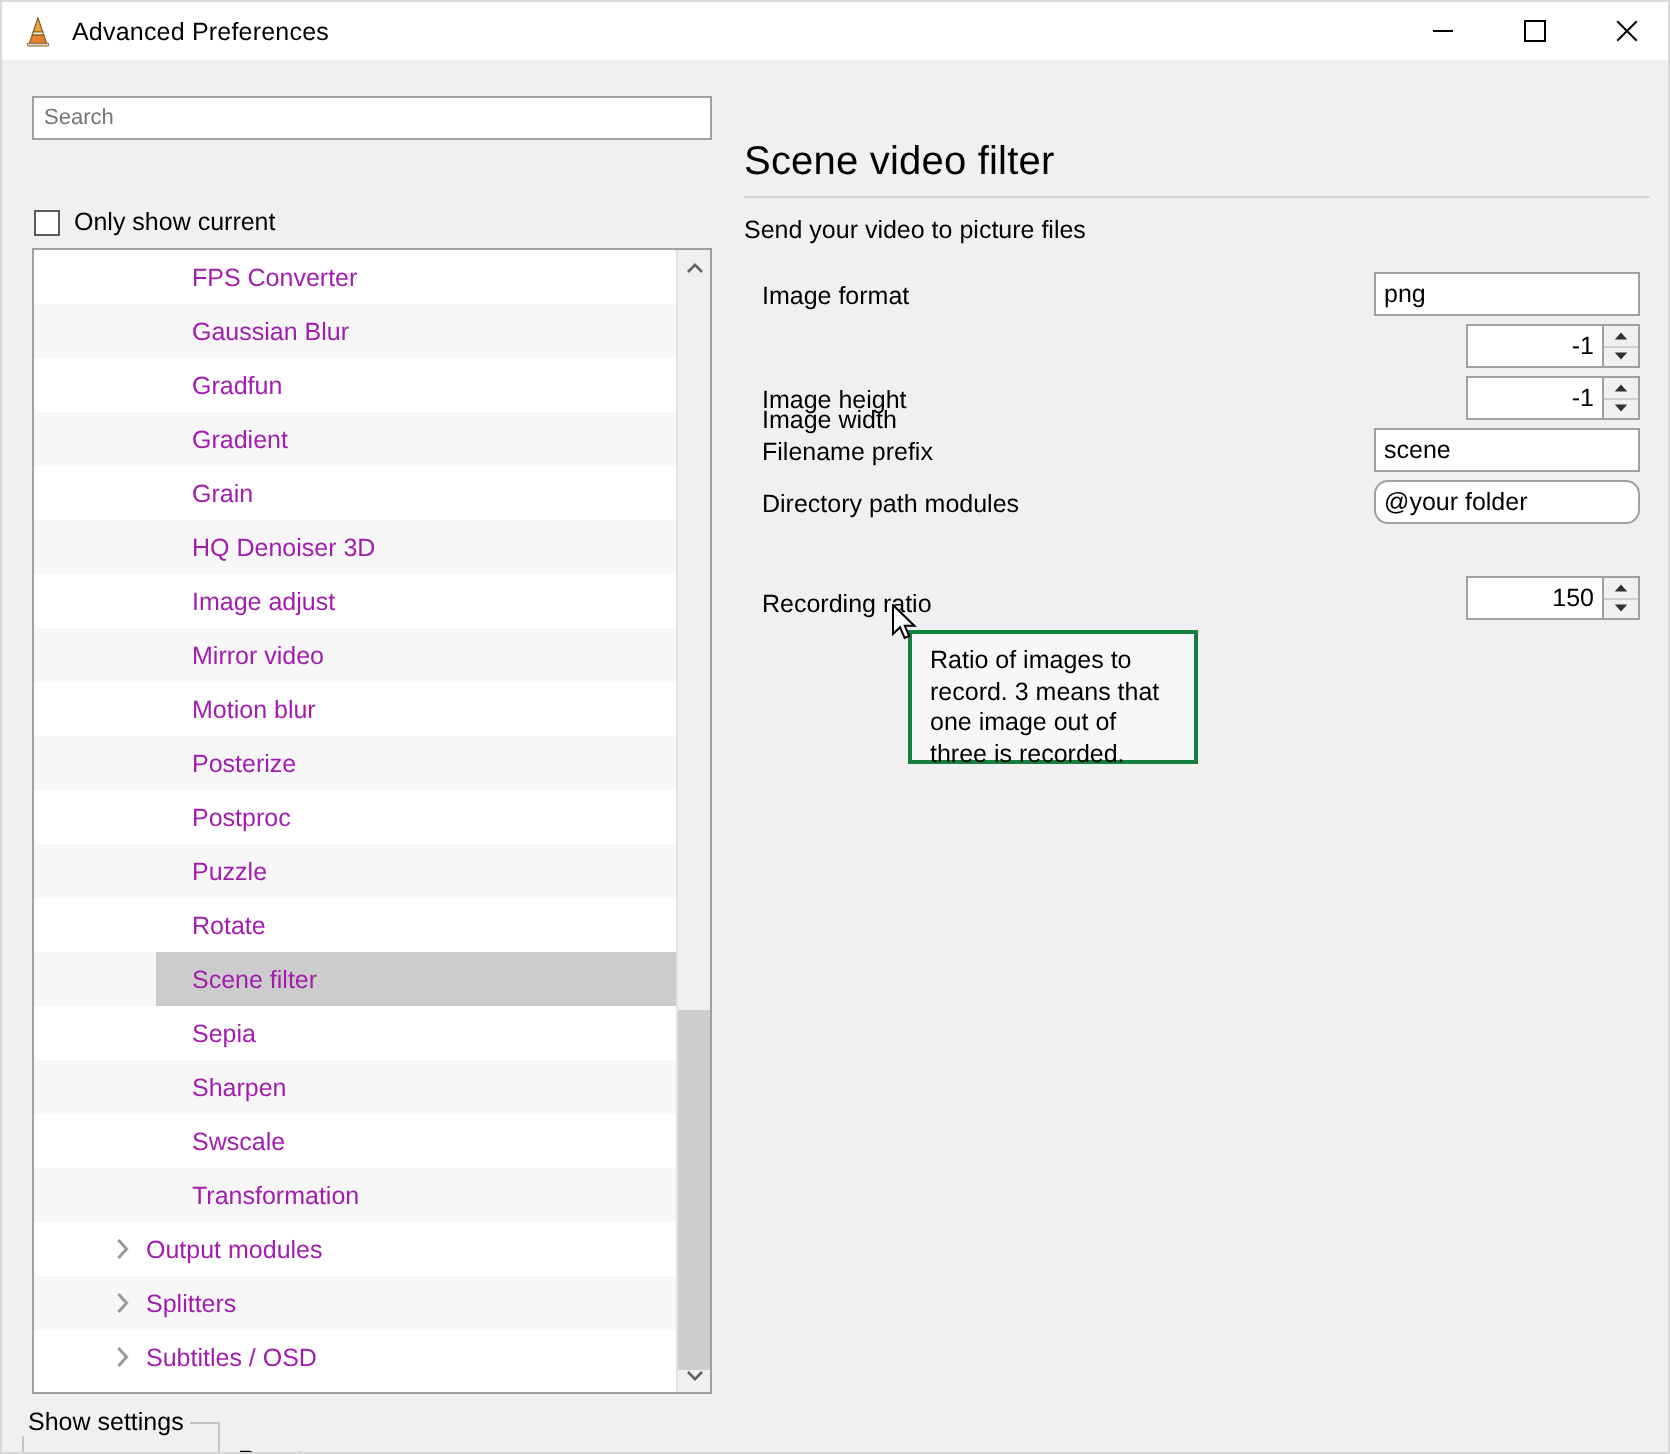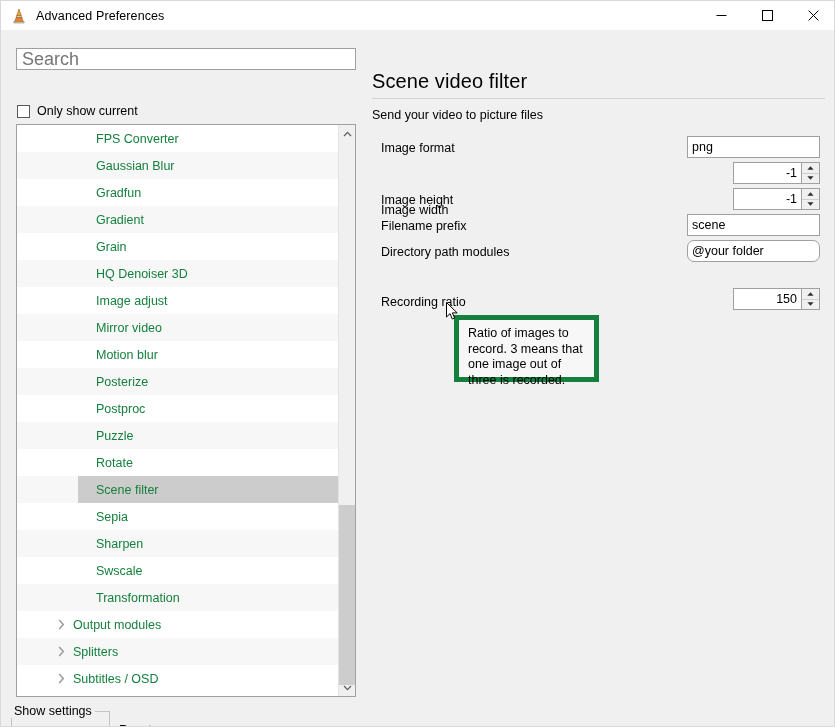--- a/index.html
+++ b/index.html
@@ -69,21 +69,21 @@
     width: 340px; height: 22px;
     border: 1px solid #a0a0a0;
     background: #ffffff;
     box-sizing: border-box;
   }
   .search-box input {
     width: 100%; height: 100%;
     border: 0; outline: none;
     background: transparent;
     font-family: "Liberation Sans", sans-serif;
-    font-size: 18px;
+    font-size: 11px;
     color: #000;
     padding: 0 0 0 5px;
     box-sizing: border-box;
   }
   .search-box input::placeholder { color: #767676; opacity: 1; }
 
   
   .cb-row {
     display: flex;
     align-items: center;
@@ -139,21 +139,21 @@
   }
   .chev {
     width: 14px; height: 14px;
     margin-left: 37px;
     flex: 0 0 auto;
     display: flex; align-items: center; justify-content: center;
     position: relative; z-index: 2;
   }
   .tree-label {
     font-size: 12.5px;
-    color: #15803d;
+    color: #a21caf;
     position: relative;
     z-index: 2;
     white-space: nowrap;
   }
   .tree-label.child { margin-left: 79px; }
   .tree-label.parent { margin-left: 5px; }
 
   
   .scrollbar {
     position: absolute;
@@ -294,21 +294,21 @@
     position: absolute;
     left: 380px; top: 237px;
   }
 
   
   .tooltip {
     position: absolute;
     left: 453px; top: 285px;
     width: 145px; height: 67px;
     background: #f7f7f7;
-    border: 5px solid #15803d;
+    border: 2px solid #15803d;
     box-sizing: border-box;
     padding: 6px 8px 0 9px;
     font-size: 12.5px;
     line-height: 15.5px;
     color: #000;
   }
 
   
   .cursor {
     position: absolute;

